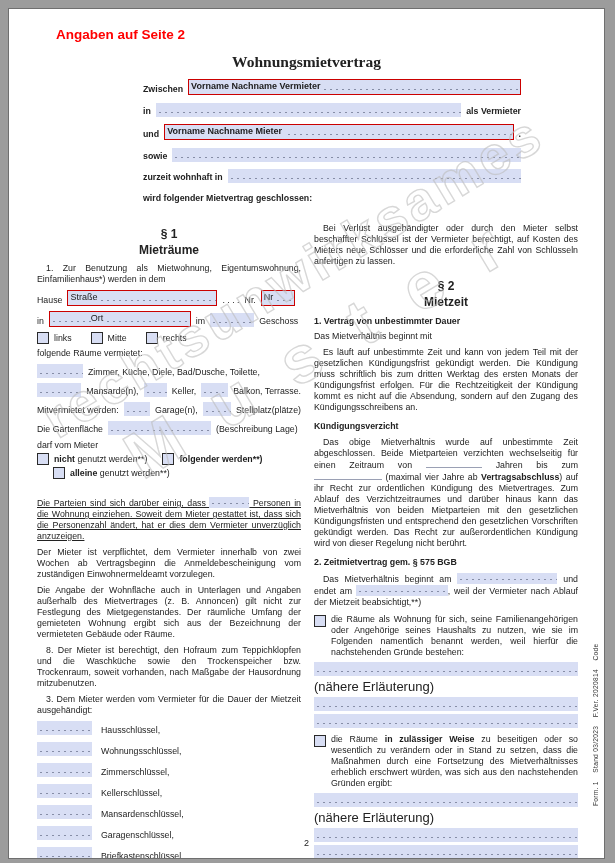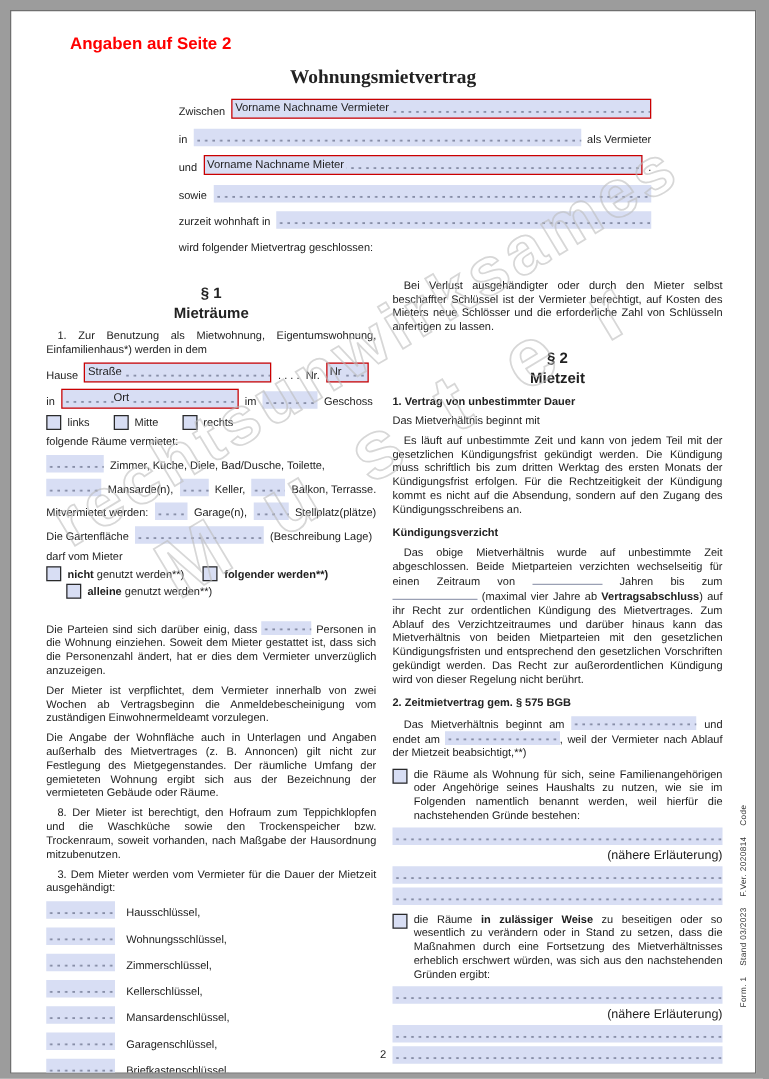--- a/index.html
+++ b/index.html
@@ -17,21 +17,21 @@
   }
   .note{
     position:absolute;left:47px;top:18px;
     color:#ff0000;font-weight:bold;font-size:13.5px;
   }
   .title{
     position:absolute;left:0;top:44px;width:100%;text-align:center;
     font-size:15.5px;font-weight:bold;margin:0;color:#222;font-family:Liberation Serif, serif;
   }
   .intro{position:absolute;left:134px;top:70px;width:378px;}
-  .irow{display:flex;align-items:flex-end;gap:5px;margin-bottom:7.5px;font-size:8.8px;}
+  .irow{display:flex;align-items:flex-end;gap:5px;margin-bottom:7.5px;font-size:8.8px;font-weight:bold;}
   .irow .lbl{white-space:nowrap;padding-bottom:1px;color:#222;}
   .field{
     background-color:#d8def4;
     background-image:radial-gradient(circle at 2px 1.5px,#868da6 0.9px,transparent 1.1px);
     background-size:6px 3px;background-repeat:repeat-x;background-position:left 2px bottom 3px;
     height:14px;box-sizing:border-box;display:inline-block;
     font-size:9px;line-height:13px;padding:0 2px;overflow:hidden;white-space:nowrap;
   }
   .field .val{background-color:#d8def4;position:relative;padding-right:2px;}
   .field.red{border:1px solid #cb0000;height:16px;}
@@ -48,21 +48,21 @@
   .frow .lbl{padding-bottom:1px;}
   .cbrow{display:flex;align-items:center;gap:5px;margin:4px 0;font-size:8.8px;}
   .cb{
     width:12px;height:12px;flex:0 0 auto;background:#d8def4;
     border:1px solid #2a2a2a;box-sizing:border-box;display:inline-block;
   }
   .cbp{display:flex;gap:5px;margin:6px 0 4px;}
   .cbp .cb{margin-top:1px;}
   .cbp .txt{font-size:8.8px;line-height:11px;text-align:justify;}
   .blank{display:inline-block;border-bottom:1px solid #9aa0b4;height:8px;}
-  .caption{text-align:right;font-size:10px;margin:1px 0 2px;color:#222;}
+  .caption{text-align:left;font-size:13px;margin:1px 0 2px;color:#222;}
   .krow{display:flex;align-items:flex-end;gap:9px;margin:0 0 7px;font-size:8.8px;}
   .krow .field{width:55px;flex:0 0 auto;}
   .krow .field.mid{width:148px;}
   .pagenum{position:absolute;left:0;bottom:10px;width:100%;text-align:center;font-size:9px;color:#222;}
   .vmeta{
     position:absolute;right:5px;bottom:52px;height:230px;
     writing-mode:vertical-rl;transform:rotate(180deg);
     font-size:6.6px;color:#333;letter-spacing:0.3px;white-space:pre;
   }
   .watermark{
@@ -181,21 +181,21 @@
         <span class="cb"></span>
         <span><span class="b">nicht</span><span> genutzt werden**)</span></span>
         <span class="cb" style="margin-left:10px;"></span>
         <span><span class="b">folgender werden**)</span></span>
       </div>
       <div class="cbrow" style="margin:2px 16px 4px;">
         <span class="cb"></span>
         <span><span class="b">alleine</span><span> genutzt werden**)</span></span>
       </div>
 
-      <p class="body" style="margin-top:18px;"><span>Die Parteien sind sich darüber einig, dass </span><span class="field" style="width:40px;height:11px;vertical-align:-2px;"></span><span> Personen in die Wohnung einziehen. Soweit dem Mieter gestattet ist, dass sich die Personenzahl ändert, hat er dies dem Vermieter unverzüglich anzuzeigen.</span></p>
+      <p class="body" style="margin-top:18px;text-decoration:underline;"><span>Die Parteien sind sich darüber einig, dass </span><span class="field" style="width:40px;height:11px;vertical-align:-2px;"></span><span> Personen in die Wohnung einziehen. Soweit dem Mieter gestattet ist, dass sich die Personenzahl ändert, hat er dies dem Vermieter unverzüglich anzuzeigen.</span></p>
 
       <p class="body">Der Mieter ist verpflichtet, dem Vermieter innerhalb von zwei Wochen ab Vertragsbeginn die Anmeldebescheinigung vom zuständigen Einwohnermeldeamt vorzulegen.</p>
       <p class="body">Die Angabe der Wohnfläche auch in Unterlagen und Angaben außerhalb des Mietvertrages (z. B. Annoncen) gilt nicht zur Festlegung des Mietgegenstandes. Der räumliche Umfang der gemieteten Wohnung ergibt sich aus der Bezeichnung der vermieteten Gebäude oder Räume.</p>
       <p class="body indent">8. Der Mieter ist berechtigt, den Hofraum zum Teppichklopfen und die Waschküche sowie den Trockenspeicher bzw. Trockenraum, soweit vorhanden, nach Maßgabe der Hausordnung mitzubenutzen.</p>
       <p class="body indent">3. Dem Mieter werden vom Vermieter für die Dauer der Mietzeit ausgehändigt:</p>
 
       <div class="krow">
         <span class="field"></span>
         <span>Hausschlüssel,</span>
       </div>

